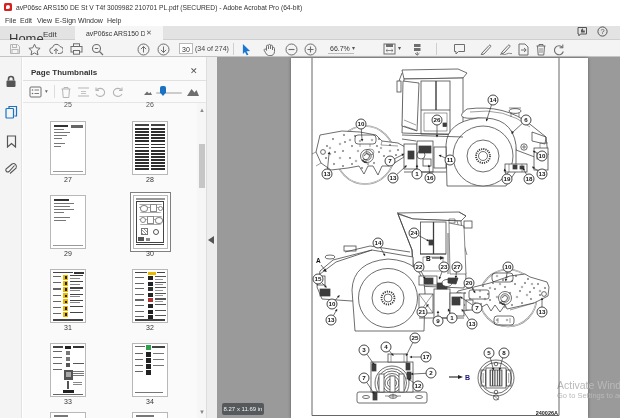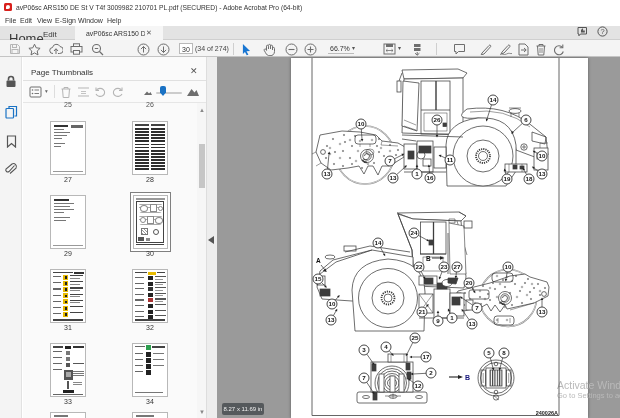--- a/index.html
+++ b/index.html
@@ -135,21 +135,21 @@
     </svg>
   <svg class="abs" style="left:6px;top:78px" width="11" height="13" viewBox="0 0 11 13">
       <path d="M1.5,1 h8 v11 l-4,-3.5 -4,3.5 z" fill="none" stroke="#555" stroke-width="1.2"></path>
     </svg>
   <svg class="abs" style="left:4px;top:105px" width="14" height="15" viewBox="0 0 14 15">
       <path d="M10.5,3.5 l-5.5,6 a2,2 0 0 1 -3,-2.5 l6,-5 a3,3 0 0 1 4,4.2 l-6,5.3" fill="none" stroke="#555" stroke-width="1.1"></path>
     </svg>
 </div>
 
 <div class="abs" style="left:23px;top:57px;width:183px;height:361px;background:#fafafa;">
-  <span class="abs" style="left:8px;top:10.5px;font-size:8px;color:#333;">Page Thumbnails</span>
+  <span class="abs" style="left:8px;top:10.5px;font-size:8px;color:#333;font-weight:bold;">Page Thumbnails</span>
   <span class="abs" style="left:167px;top:9px;font-size:9px;color:#555;">✕</span>
   <div class="abs" style="left:0;top:23px;width:183px;height:1px;background:#e0e0e0;"></div>
   <svg class="abs" style="left:6px;top:29px" width="14" height="12" viewBox="0 0 14 12">
       <rect x="1" y="1" width="11" height="10" rx="1" fill="none" stroke="#6e6e6e" stroke-width="1"></rect>
       <circle cx="3.5" cy="4" r="0.8" fill="#6e6e6e"></circle>
       <line x1="5.5" y1="4" x2="10" y2="4" stroke="#6e6e6e" stroke-width="0.9"></line>
       <circle cx="3.5" cy="7.5" r="0.8" fill="#6e6e6e"></circle>
       <line x1="5.5" y1="7.5" x2="10" y2="7.5" stroke="#6e6e6e" stroke-width="0.9"></line>
     </svg>
     <span class="abs" style="left:22px;top:31px;font-size:5.5px;color:#666;">▾</span>

